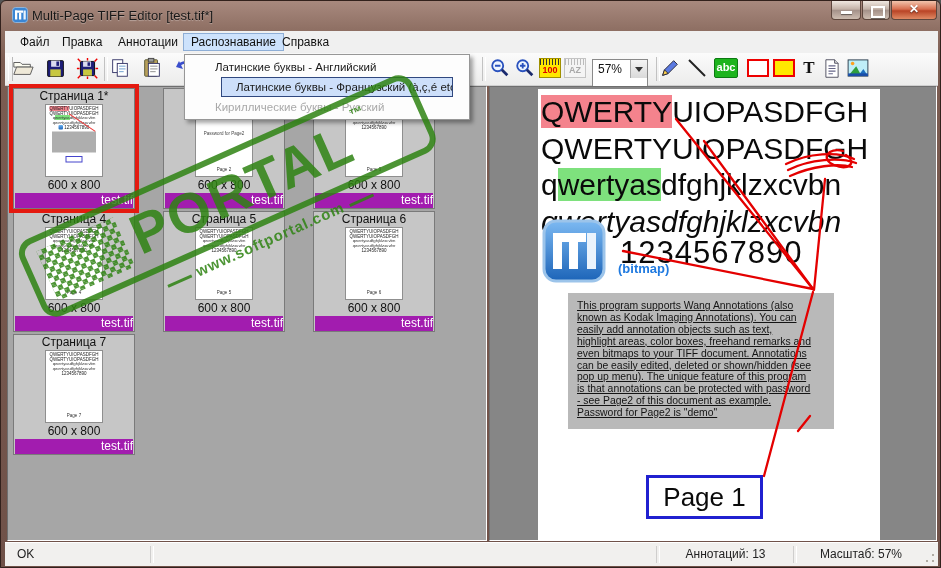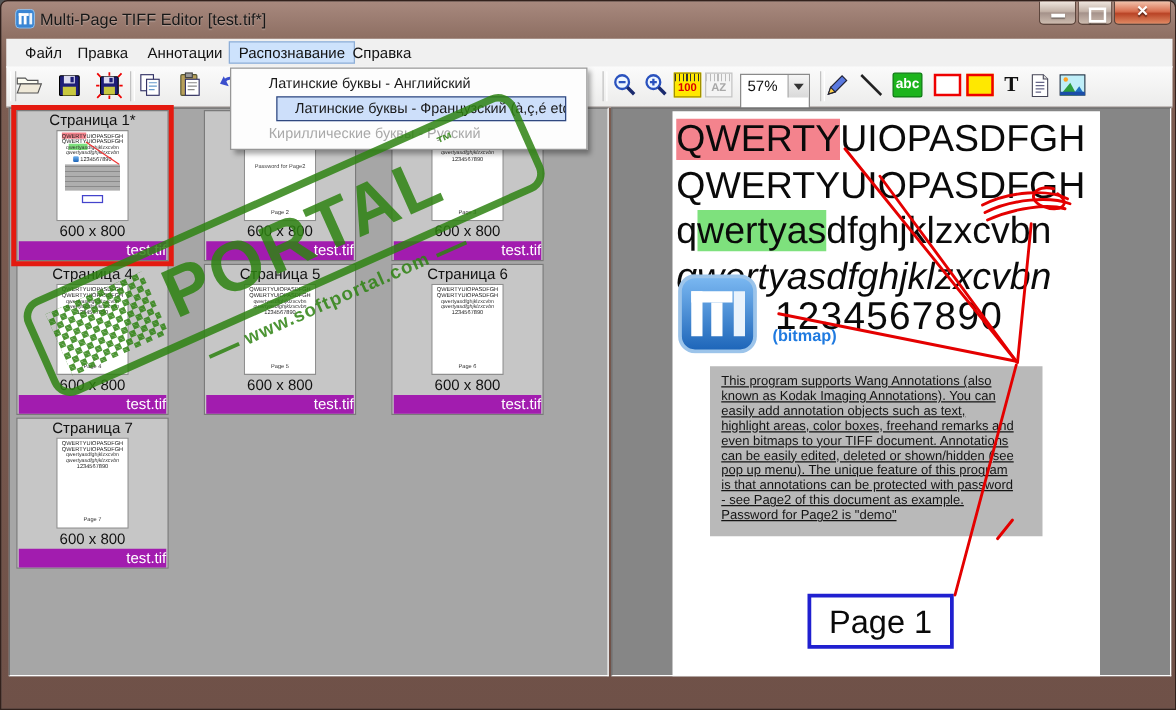--- a/index.html
+++ b/index.html
@@ -492,14 +492,23 @@
 
   <div id="stamp">
     <div class="stamp-box">
       <div class="stamp-pix"></div>
       <div class="stamp-word">PORTAL</div>
       <div class="stamp-tm">™</div>
     </div>
     <div class="stamp-url">www.softportal.com</div>
   </div>
 
+  <div id="statusbar">
+    <span id="st-ok">OK</span>
+    <div class="sdiv" style="left:145px"></div>
+    <div class="sdiv" style="left:651px"></div>
+    <div class="sdiv" style="left:788px"></div>
+    <span id="st-ann">Аннотаций: 13</span>
+    <span id="st-scale">Масштаб: 57%</span>
+    <div id="grip"></div>
+  </div>
 
 </div>
 
 </body></html>

